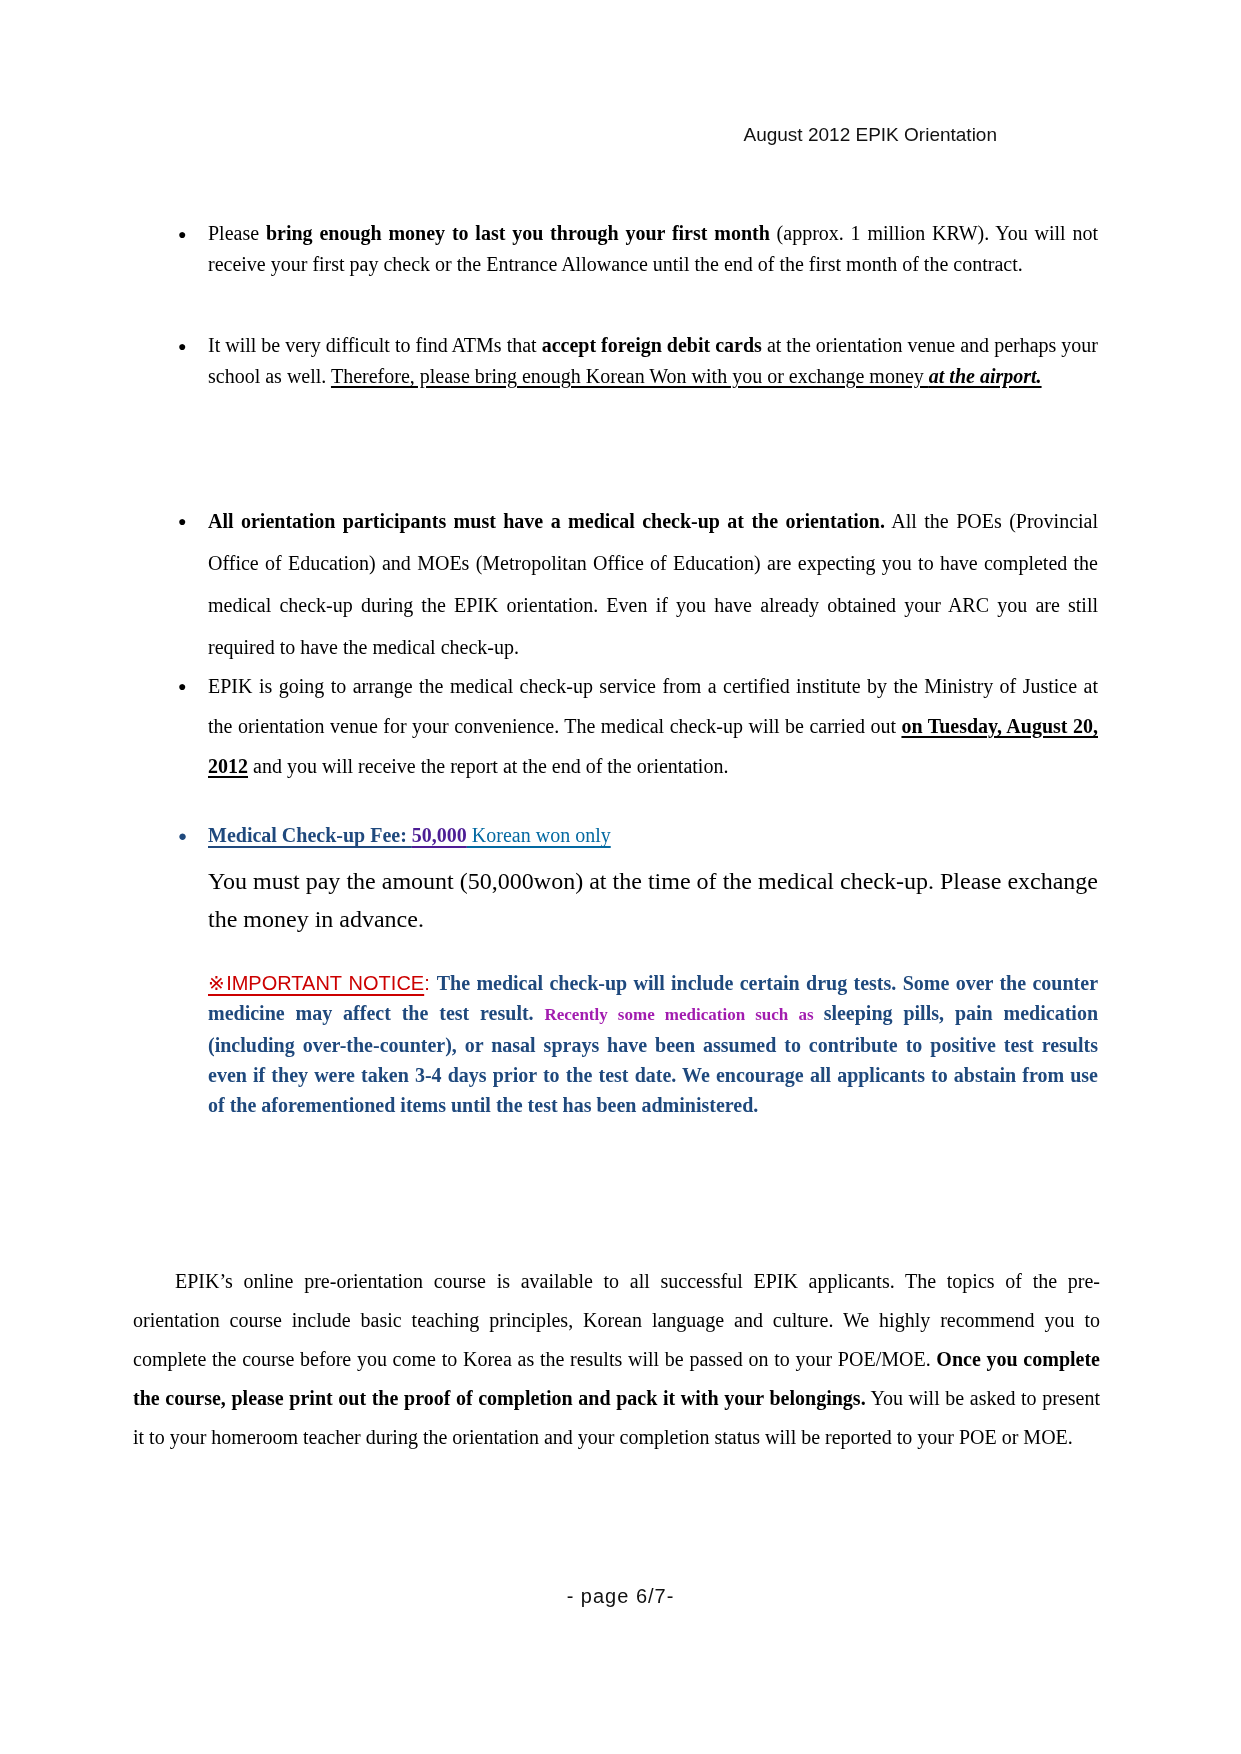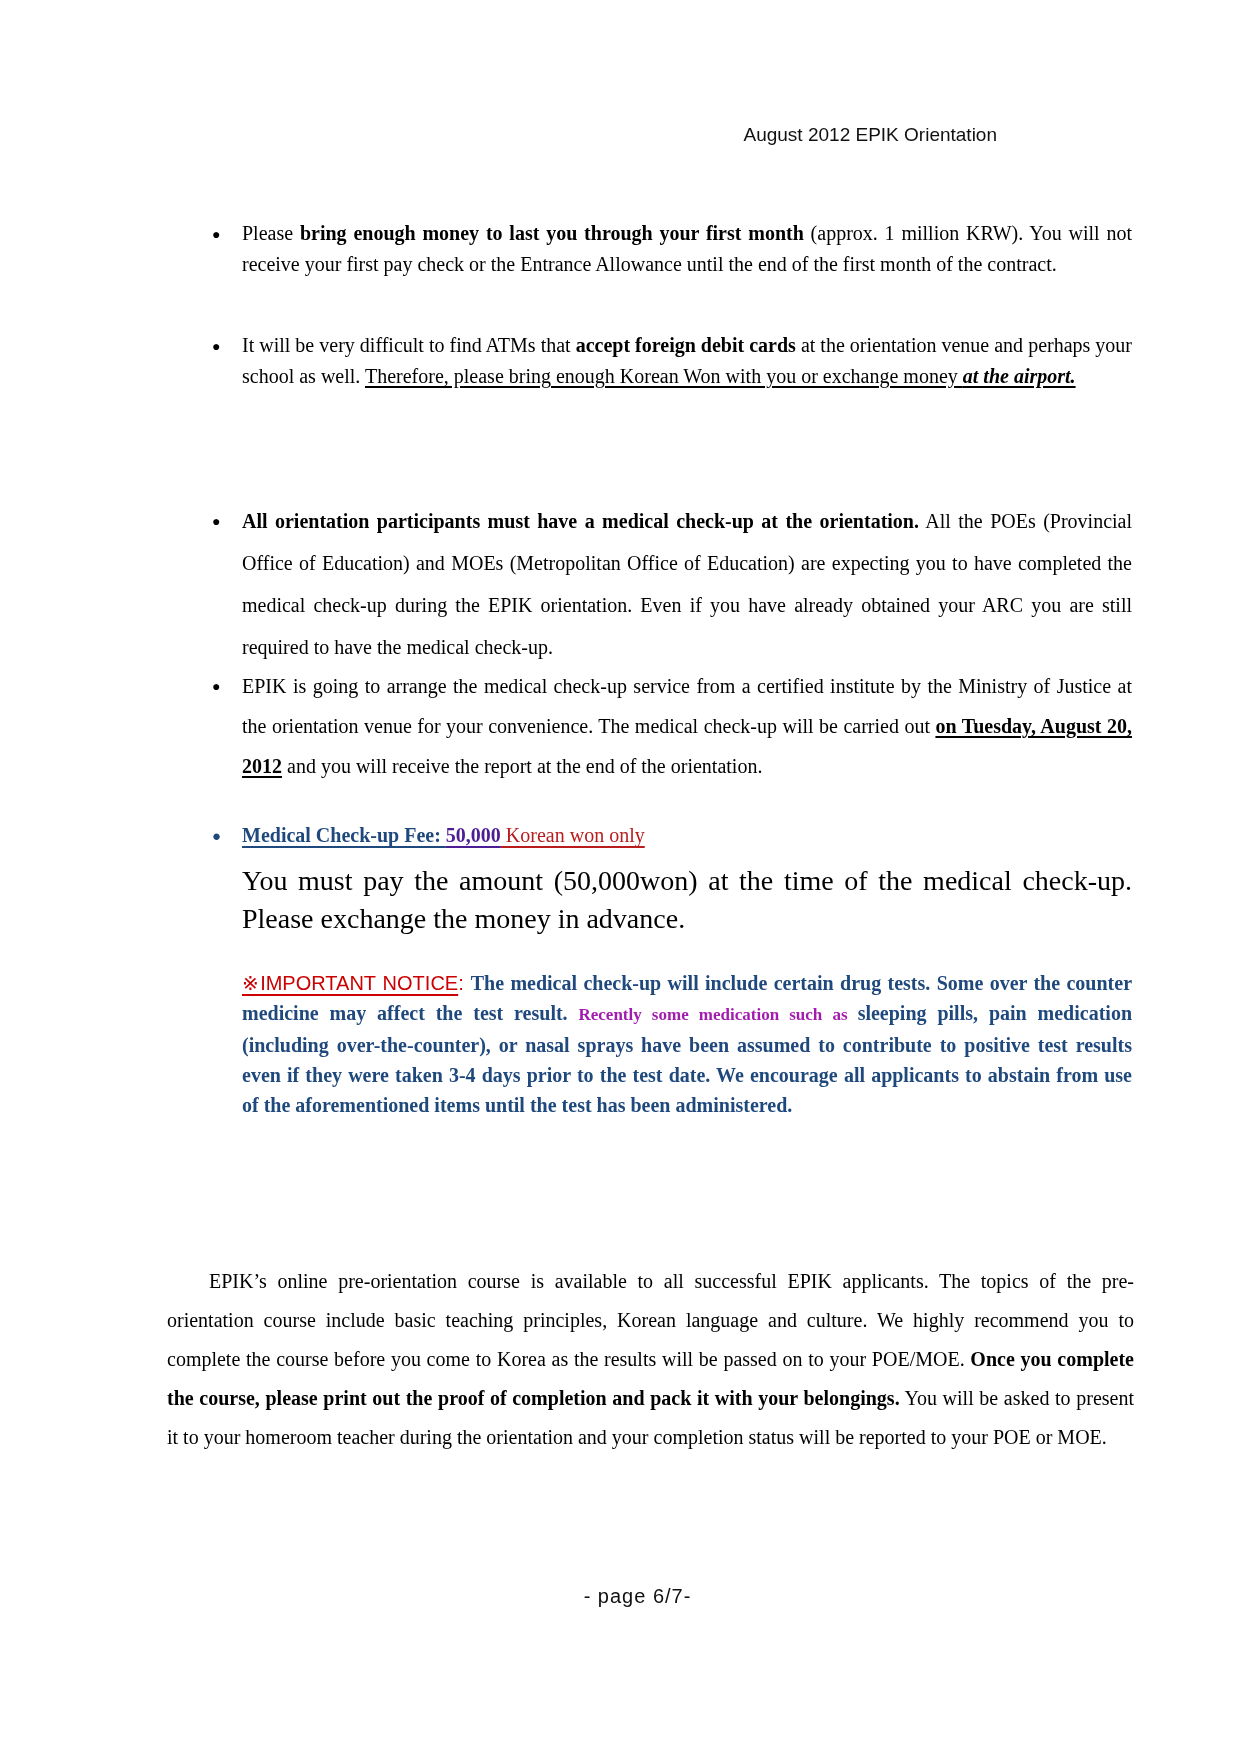--- a/index.html
+++ b/index.html
@@ -5,21 +5,21 @@
   html,body { margin:0; padding:0; background:#888; }
   .page {
     position:relative;
     width:1241px; height:1754px;
     margin:0 auto;
     background:#ffffff;
     font-family:"Liberation Serif","DejaVu Serif",serif;
     color:#000;
     overflow:hidden;
   }
-  .abs { position:absolute;margin-left:34px; }
+  .abs { position:absolute; }
 
   .header {
     top:124px; left:0; right:244px;
     text-align:right;
     font-family:"Liberation Sans","DejaVu Sans",sans-serif;
     font-size:19px; color:#111;
   }
 
   .heading {
     left:148px; right:130px;
@@ -52,27 +52,27 @@
   .fee { top:820px; line-height:30px; }
   .fee-label {
     color:#1f497d; font-weight:bold;
     text-decoration:underline; text-underline-offset:4px;
   }
   .fee-amount {
     color:#4c1d95; font-weight:bold;
     text-decoration:underline; text-underline-offset:4px;
   }
   .fee-rest {
-    color:#b91c1c;
+    color:#0369a1;
     text-decoration:underline; text-underline-offset:4px;
   }
 
   .fee-note {
     left:208px; width:890px;
-    font-size:28px; line-height:38px; text-align:justify;
+    font-size:24px; line-height:38px; text-align:justify;
   }
 
   .notice {
     top:968px; left:208px; width:890px;
     font-size:20px; line-height:30px; text-align:justify;
   }
   .notice-label {
     font-family:"Liberation Sans","DejaVu Sans",sans-serif;
     color:#cc0000; font-size:20px;
     text-decoration:underline; text-underline-offset:4px;

